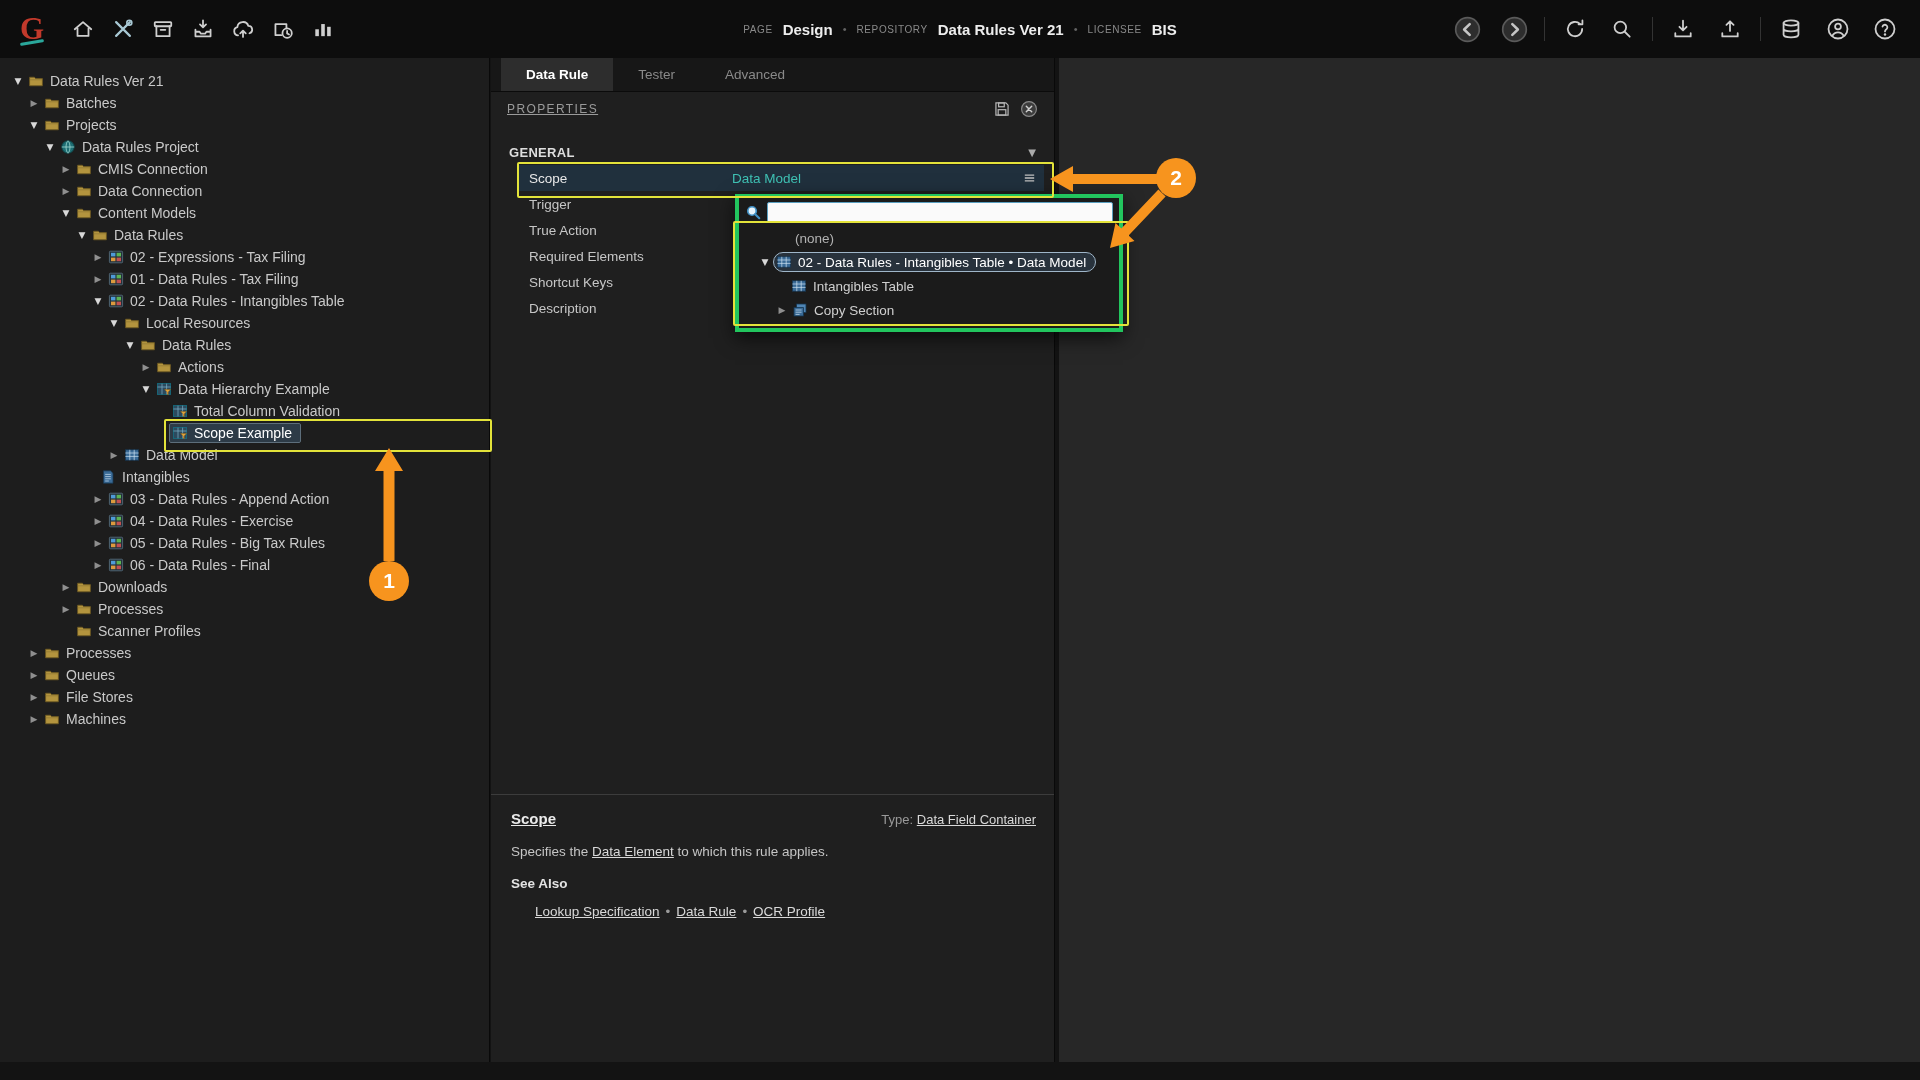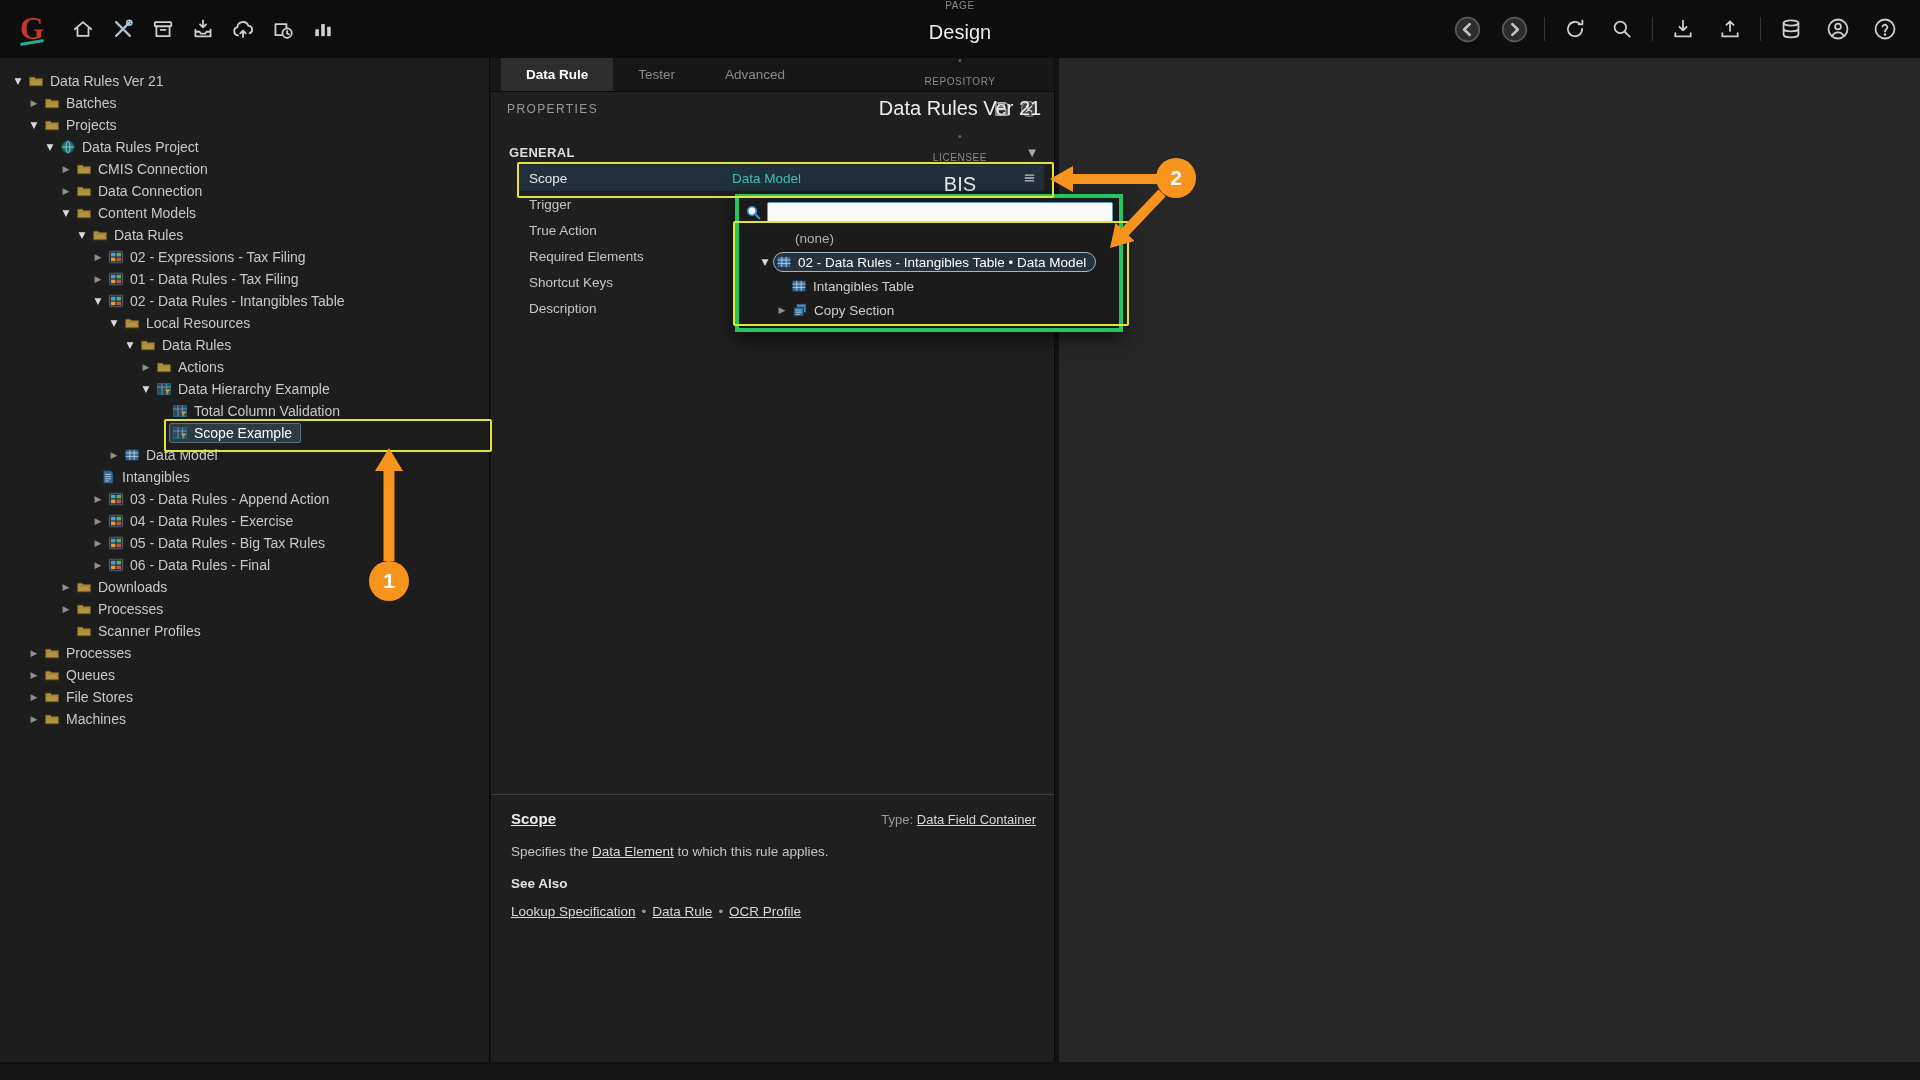--- a/index.html
+++ b/index.html
@@ -12,23 +12,23 @@
   .tb-left{display:flex;align-items:center;gap:6px;padding-left:10px;}
   .logo{width:44px;height:44px;display:flex;align-items:center;justify-content:center;
         font-family:"Liberation Serif",serif;font-size:31px;font-weight:bold;color:#c2392b;
         position:relative;margin-right:6px;}
   .logo::after{content:"";position:absolute;left:10px;bottom:7px;width:24px;height:3px;
         background:#2aa79b;border-radius:2px;transform:rotate(-10deg);}
   .tb-icon{width:34px;height:34px;display:flex;align-items:center;justify-content:center;cursor:pointer;}
   .tb-icon svg{width:22px;height:22px;}
   .tb-icon.circ svg{width:27px;height:27px;}
   .tb-center{position:absolute;left:50%;top:0;height:58px;transform:translateX(-50%);
-             display:flex;align-items:center;gap:10px;white-space:nowrap;flex-direction:column;}
+             display:flex;align-items:center;gap:10px;white-space:nowrap;}
   .tb-label{font-size:10px;color:#8a8a8a;letter-spacing:.6px;}
-  .tb-value{font-size:20px;color:#ededed;font-weight:normal;}
+  .tb-value{font-size:15px;color:#ededed;font-weight:bold;}
   .tb-sep{color:#636363;font-size:11px;}
   .tb-right{margin-left:auto;display:flex;align-items:center;gap:13px;padding-right:18px;}
   .tb-div{width:1px;height:24px;background:#333;}
 
   
   .tree{position:absolute;left:0;top:58px;width:490px;height:1004px;background:#1d1d1d;
         border-right:1px solid #090909;box-sizing:border-box;padding-top:12px;overflow:hidden;}
   .tree-row{height:22px;display:flex;align-items:center;font-size:14px;color:#c9c9c9;cursor:default;white-space:nowrap;}
   .tw-arrow{flex:0 0 16px;width:16px;font-size:9px;color:#8f8f8f;text-align:center;
             font-family:"DejaVu Sans",sans-serif;line-height:22px;}
@@ -39,21 +39,21 @@
   .tree-ico svg{width:16px;height:16px;display:block;}
 
   
   .center{position:absolute;left:491px;top:58px;width:564px;height:1004px;background:#1f1f1f;
           border-right:1px solid #090909;box-sizing:border-box;}
   .tabs{position:absolute;left:0;top:0;width:100%;height:34px;background:#171717;
         border-bottom:1px solid #0b0b0b;display:flex;align-items:stretch;padding-left:10px;box-sizing:border-box;}
   .tab{padding:0 25px;display:flex;align-items:center;font-size:13.5px;color:#8a8a8a;cursor:pointer;}
   .tab.active{background:#2d2d2d;color:#ffffff;font-weight:bold;}
   .props-head{position:absolute;top:35px;left:0;right:0;height:32px;display:flex;align-items:center;padding:0 16px;}
-  .props-title{font-size:12px;color:#9a9a9a;letter-spacing:1.4px;}
+  .props-title{font-size:12px;color:#9a9a9a;letter-spacing:1.4px;text-decoration:underline;}
   .ph-icons{margin-left:auto;display:flex;gap:9px;}
   .ph-icons span{cursor:pointer;}
   .ph-icons svg{width:18px;height:18px;display:block;}
   .gen-head{position:absolute;top:82px;left:0;right:0;height:24px;display:flex;align-items:center;padding:0 18px;}
   .gen-title{font-size:13px;font-weight:bold;color:#dedede;letter-spacing:.3px;}
   .gen-chev{margin-left:auto;color:#aaaaaa;font-size:10px;font-family:"DejaVu Sans",sans-serif;cursor:pointer;}
   .prop-rows{position:absolute;top:107px;left:28px;right:10px;}
   .prop-row{height:26px;display:flex;align-items:center;position:relative;font-size:13.5px;color:#c6c6c6;cursor:default;}
   .prop-row .pl{padding-left:10px;}
   .prop-row.sel{background:#20303d;color:#e8e8e8;}
@@ -62,21 +62,21 @@
   .prop-menu svg{width:15px;height:15px;display:block;}
 
   
   .help{position:absolute;left:0;right:0;top:736px;border-top:1px solid #3c3c3c;padding:15px 18px 0 20px;}
   .help-title-row{display:flex;align-items:baseline;}
   .help-title{font-size:15px;font-weight:bold;color:#eaeaea;text-decoration:underline;}
   .help-type{margin-left:auto;font-size:13px;color:#999999;}
   .link{color:#d9d9d9;text-decoration:underline;cursor:pointer;}
   .help-desc{margin-top:17px;font-size:13.5px;color:#c5c5c5;}
   .see-also{margin-top:17px;font-size:13.5px;font-weight:bold;color:#e3e3e3;}
-  .see-links{margin-top:13px;font-size:13.5px;}
+  .see-links{margin-top:13px;font-size:13.5px;margin-left:24px;}
   .sep{color:#9a9a9a;margin:0 6px;}
 
   
   .rightpanel{position:absolute;left:1059px;top:58px;right:0;height:1004px;background:#272727;}
 
   
   .dropdown{position:absolute;left:735px;top:194px;width:388px;background:#1b1b1b;
             border:4px solid #22c55e;box-shadow:0 6px 18px rgba(0,0,0,.65);z-index:5;
             padding-bottom:6px;box-sizing:border-box;}
   .dd-search{height:28px;display:flex;align-items:center;padding:0 6px;gap:5px;}

